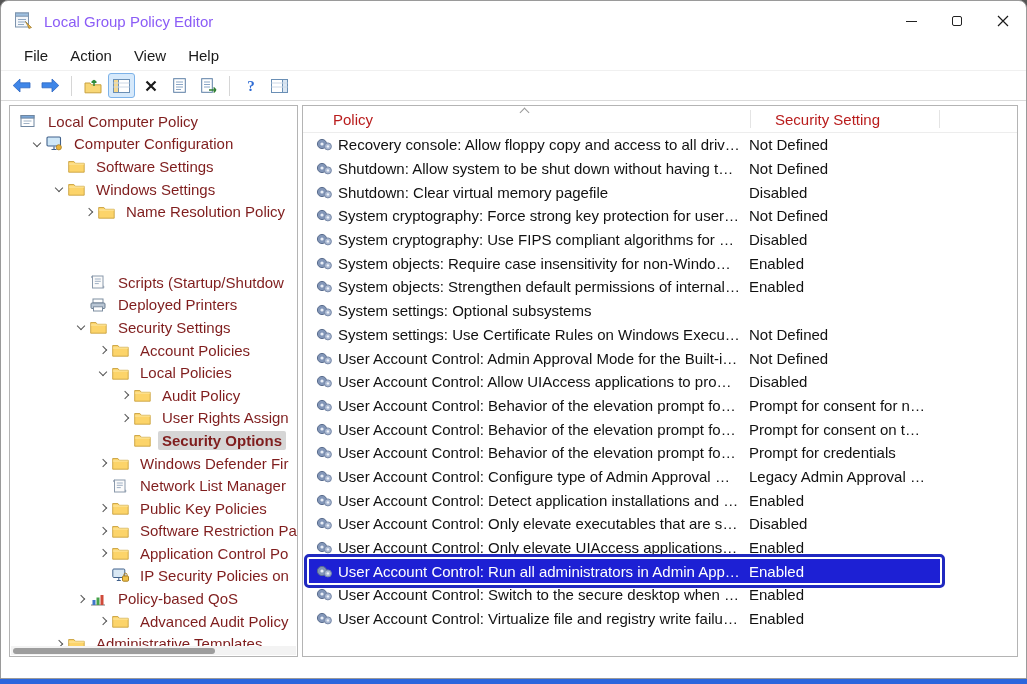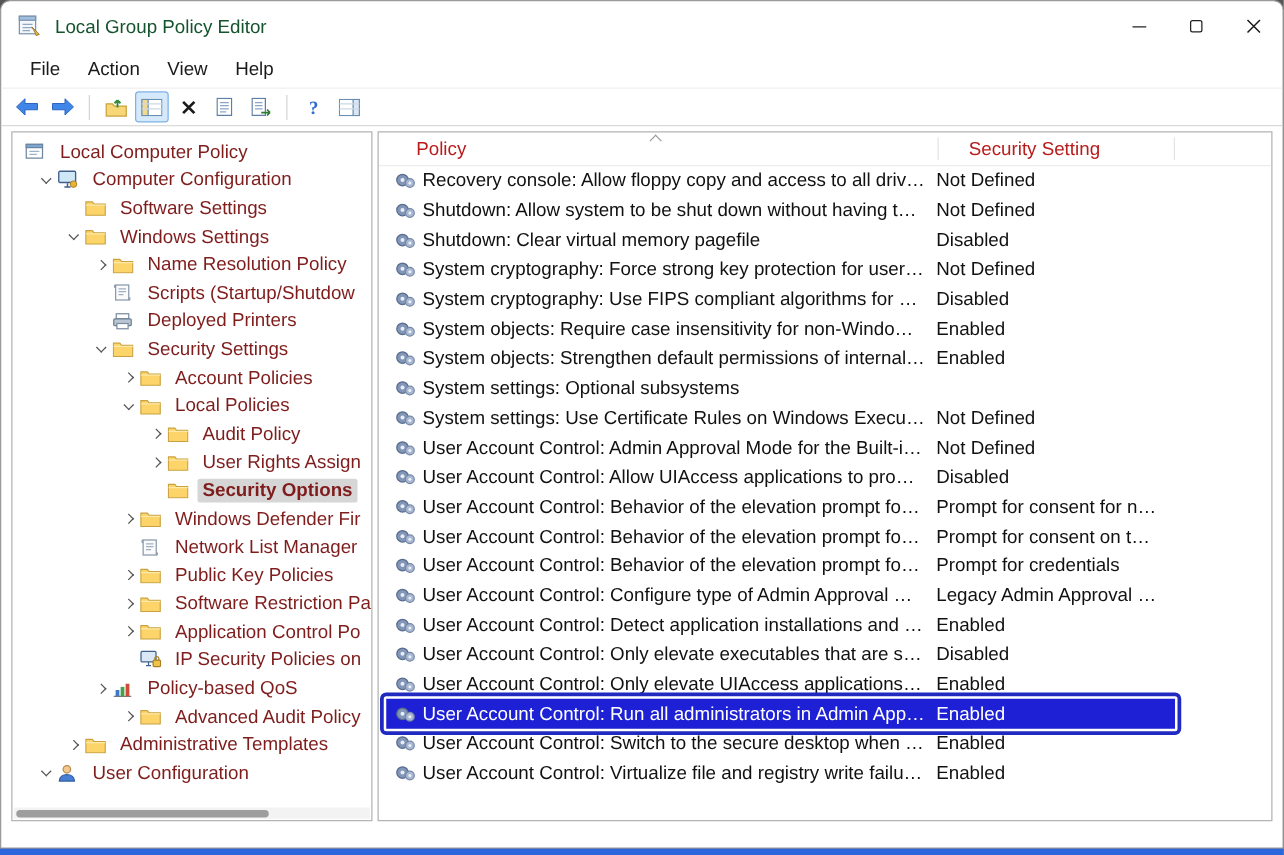--- a/index.html
+++ b/index.html
@@ -14,21 +14,21 @@
     position:absolute; left:0; top:0; width:1027px; height:679px;
     background:#fff; border:1px solid #9a9a9a;
     border-radius:8px 8px 0 0; overflow:hidden;
     display:flex; flex-direction:column;
   }
   .bottom-strip { position:absolute; left:0; bottom:0; width:1027px; height:5px; background:var(--strip,#2b66dd); }
 
   
   .titlebar { height:40px; flex:none; display:flex; align-items:center; }
   .title-icon { width:20px; height:20px; margin-left:13px; flex:none; display:flex; }
-  .title-text { margin-left:10px; font-size:15px; color:#14532d; }
+  .title-text { margin-left:10px; font-size:15px; color:#8b5cf6; }
   .controls { margin-left:auto; display:flex; height:100%; }
   .ctrl { width:46px; height:100%; display:flex; align-items:center; justify-content:center; }
   .min-glyph { width:11px; border-top:1.4px solid #222; display:inline-block; }
   .max-glyph { width:10px; height:10px; border:1.3px solid #222; border-radius:2px; display:inline-block; }
 
   
   .menubar { height:30px; flex:none; display:flex; align-items:center; padding-left:12px; font-size:15px; color:#1a1a1a; border-bottom:1px solid #f0f0f0; }
   .menu-item { padding:3px 11px; border-radius:3px; }
 
   
@@ -208,33 +208,33 @@
               <span class="chev down"></span>
             </span>
             <span class="tree-icon">
               <svg width="17" height="14" viewBox="0 0 17 14">
                 <path d="M0.7 2.5h5.2l1.4 1.8h8.9v8.9H0.7z" fill="#fcd46a" stroke="#c9a23f" stroke-width="0.9"></path>
                 <path d="M0.9 5h15.3" stroke="#fde9a8" stroke-width="1"></path>
               </svg>
             </span>
             <span class="tree-label">Windows Settings</span>
           </div>
-          <div class="tree-item" style="padding-left: 62px;">
+          <div class="tree-item" style="padding-left: 62px; justify-content: center;">
             <span class="chev-box">
               <span class="chev right"></span>
             </span>
             <span class="tree-icon">
               <svg width="17" height="14" viewBox="0 0 17 14">
                 <path d="M0.7 2.5h5.2l1.4 1.8h8.9v8.9H0.7z" fill="#fcd46a" stroke="#c9a23f" stroke-width="0.9"></path>
                 <path d="M0.9 5h15.3" stroke="#fde9a8" stroke-width="1"></path>
               </svg>
             </span>
             <span class="tree-label">Name Resolution Policy</span>
           </div>
-          <div class="tree-item" style="padding-left: 62px;">
+          <div class="tree-item" style="padding-left: 62px; margin-top: 48px;">
             <span class="chev-box"></span>
             <span class="tree-icon">
               <svg width="16" height="14" viewBox="0 0 16 14">
                 <rect x="2.5" y="1" width="10.5" height="12" fill="#fbfbfb" stroke="#8a99ab"></rect>
                 <path d="M4.8 4h6M4.8 6.3h6M4.8 8.6h4" stroke="#9fb0c4" stroke-width="1"></path>
                 <path d="M2.5 1c-1.3 0-1.3 2 0 2M13 11c1.3 0 1.3 2 0 2" stroke="#8a99ab" fill="none"></path>
               </svg>
             </span>
             <span class="tree-label">Scripts (Startup/Shutdow</span>
           </div>

